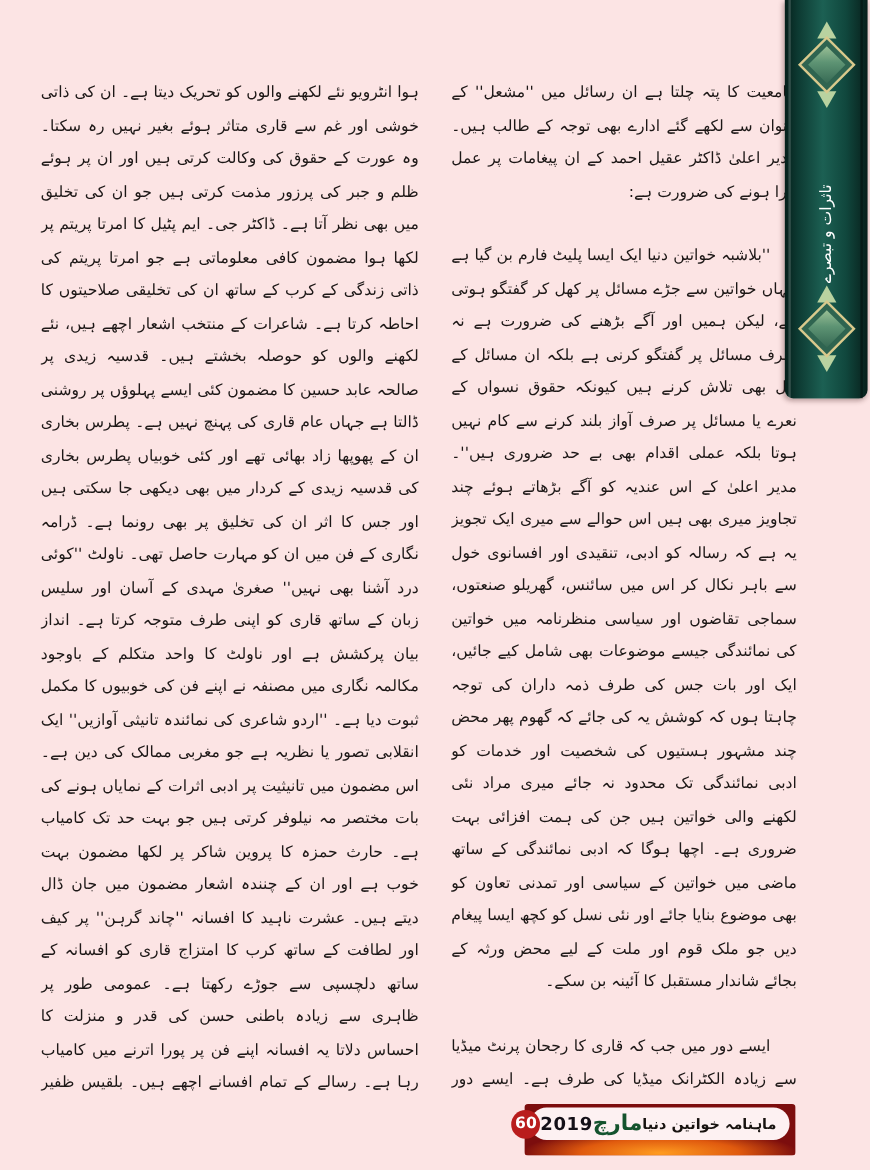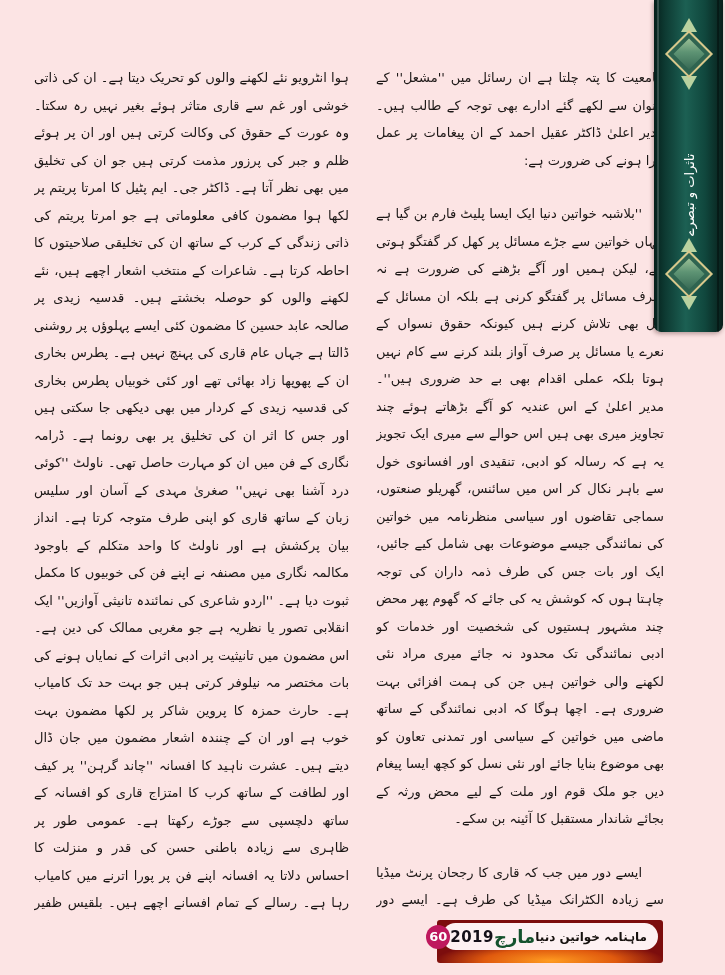--- a/index.html
+++ b/index.html
@@ -70,21 +70,21 @@
     background:#fdf1f2;border-radius:14px;
     display:flex;direction:rtl;align-items:center;
     justify-content:space-between;
     padding:0 3px 0 3px;box-sizing:border-box;
   }
   .footer-magazine{font-size:12px;color:#17120f;font-weight:bold;padding-right:8px;white-space:nowrap;}
   .footer-month{font-size:18px;color:#14532d;font-weight:bold;white-space:nowrap;}
   .footer-year{font-size:15px;font-weight:bold;color:#141018;letter-spacing:.5px;direction:ltr;text-align:center;}
   .footer-page-badge{
     width:24px;height:24px;border-radius:50%;
-    background:#be185d;color:#ffffff;
+    background:#b91c1c;color:#ffffff;
     font-size:13px;font-weight:bold;
     display:flex;align-items:center;justify-content:center;
     flex:0 0 auto;direction:ltr;
   }
 </style>
 </head>
 <body>
 
 <div class="page">
 

